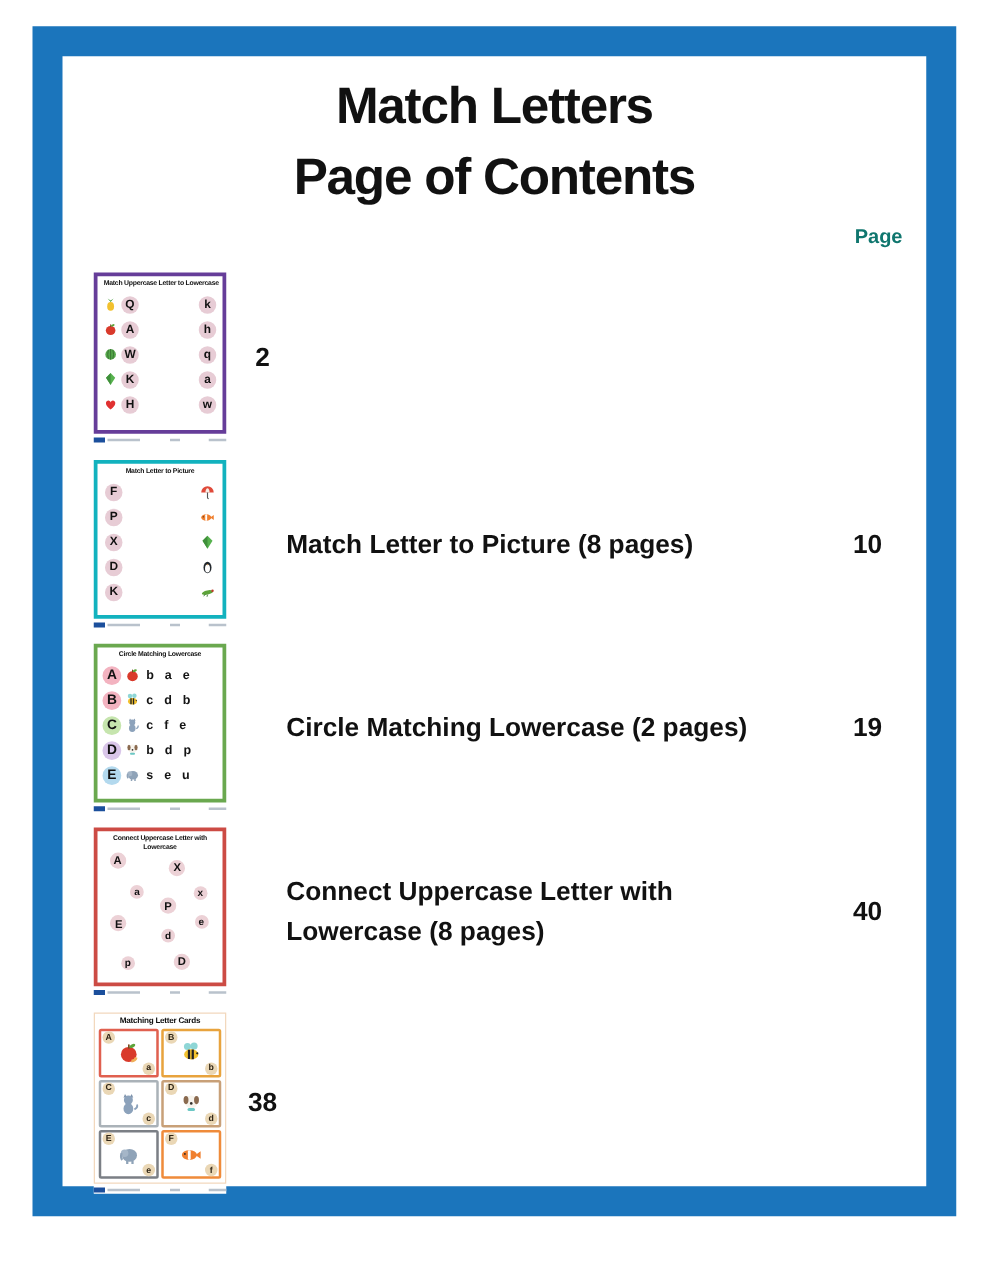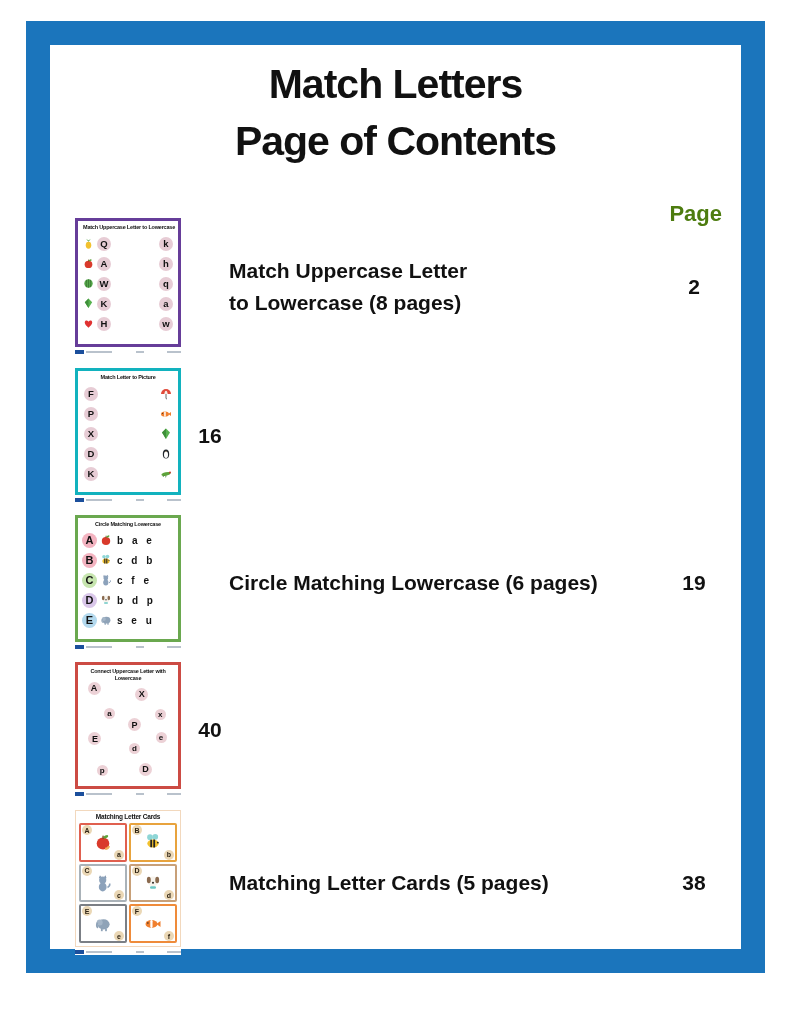--- a/index.html
+++ b/index.html
@@ -14,21 +14,21 @@
     position:absolute; left:26px; top:21px; width:739px; height:952px;
     border:24px solid #1b75bc; box-sizing:border-box; background:transparent;
   }
 
   
   .main-title {
     position:absolute; top:56px; left:0; width:100%; text-align:center;
     font-size:41px; font-weight:bold; letter-spacing:-1px; line-height:1.38; color:#111;
   }
   .page-label {
-    position:absolute; top:181px; right:69px; font-size:22px; font-weight:bold; color:#4d7c0f;margin-top:20px;
+    position:absolute; top:181px; right:69px; font-size:16px; font-weight:bold; color:#0f766e;
   }
 
   
   .toc-row { position:absolute; left:75px; width:648px; display:flex; align-items:center; }
   .r1 { top:218px; height:137px; }
   .r2 { top:368px; height:135px; }
   .r3 { top:515px; height:135px; }
   .r4 { top:662px; height:135px; }
   .r5 { top:810px; height:145px; }
   .row-title {
@@ -182,22 +182,20 @@
     </div>
     <div class="t-footer">
       <span class="fb"></span>
         <span class="fl w26"></span>
         <span class="fsp"></span>
         <span class="fl w8"></span>
         <span class="fsp"></span>
         <span class="fl w14"></span>
     </div>
   </div>
-  <div class="row-title pre">Match Uppercase Letter
-to Lowercase (8 pages)</div>
   <div class="row-page">2</div>
 </div>
 
 <div class="toc-row r2">
   <div class="thumb t2">
     <div class="sheet">
       <div class="t-title">Match Letter to Picture</div>
       <div class="t2-row">
         <span class="circle c14">F</span>
         <span class="icon i12">
@@ -251,21 +249,22 @@
     </div>
     <div class="t-footer">
       <span class="fb"></span>
         <span class="fl w26"></span>
         <span class="fsp"></span>
         <span class="fl w8"></span>
         <span class="fsp"></span>
         <span class="fl w14"></span>
     </div>
   </div>
-  <div class="row-page">16</div>
+  <div class="row-title">Match Letter to Picture (8 pages)</div>
+  <div class="row-page">10</div>
 </div>
 
 <div class="toc-row r3">
   <div class="thumb t3">
     <div class="sheet">
       <div class="t-title">Circle Matching Lowercase</div>
       <div class="t3-row">
         <span class="circle c15 c-pink">A</span>
         <span class="icon i12">
             <svg viewBox="0 0 12 12">
@@ -331,21 +330,21 @@
     </div>
     <div class="t-footer">
       <span class="fb"></span>
         <span class="fl w26"></span>
         <span class="fsp"></span>
         <span class="fl w8"></span>
         <span class="fsp"></span>
         <span class="fl w14"></span>
     </div>
   </div>
-  <div class="row-title">Circle Matching Lowercase (6 pages)</div>
+  <div class="row-title">Circle Matching Lowercase (2 pages)</div>
   <div class="row-page">19</div>
 </div>
 
 <div class="toc-row r4">
   <div class="thumb t4">
     <div class="sheet">
       <div class="t-title wrap2">Connect Uppercase Letter with
 Lowercase</div>
       <div class="t4-area">
         <span class="circle c13 s0">A</span>
@@ -362,20 +361,22 @@
     </div>
     <div class="t-footer">
       <span class="fb"></span>
         <span class="fl w26"></span>
         <span class="fsp"></span>
         <span class="fl w8"></span>
         <span class="fsp"></span>
         <span class="fl w14"></span>
     </div>
   </div>
+  <div class="row-title pre">Connect Uppercase Letter with
+Lowercase (8 pages)</div>
   <div class="row-page">40</div>
 </div>
 
 <div class="toc-row r5">
   <div class="thumb t5">
     <div class="sheet">
       <div class="t-title">Matching Letter Cards</div>
       <div class="t5-grid">
         <div class="card b-red">
           <span class="cl u">A</span>
@@ -457,15 +458,14 @@
     </div>
     <div class="t-footer">
       <span class="fb"></span>
         <span class="fl w26"></span>
         <span class="fsp"></span>
         <span class="fl w8"></span>
         <span class="fsp"></span>
         <span class="fl w14"></span>
     </div>
   </div>
-  <div class="row-title">Matching Letter Cards (5 pages)</div>
   <div class="row-page">38</div>
 </div>
 
 </body></html>

